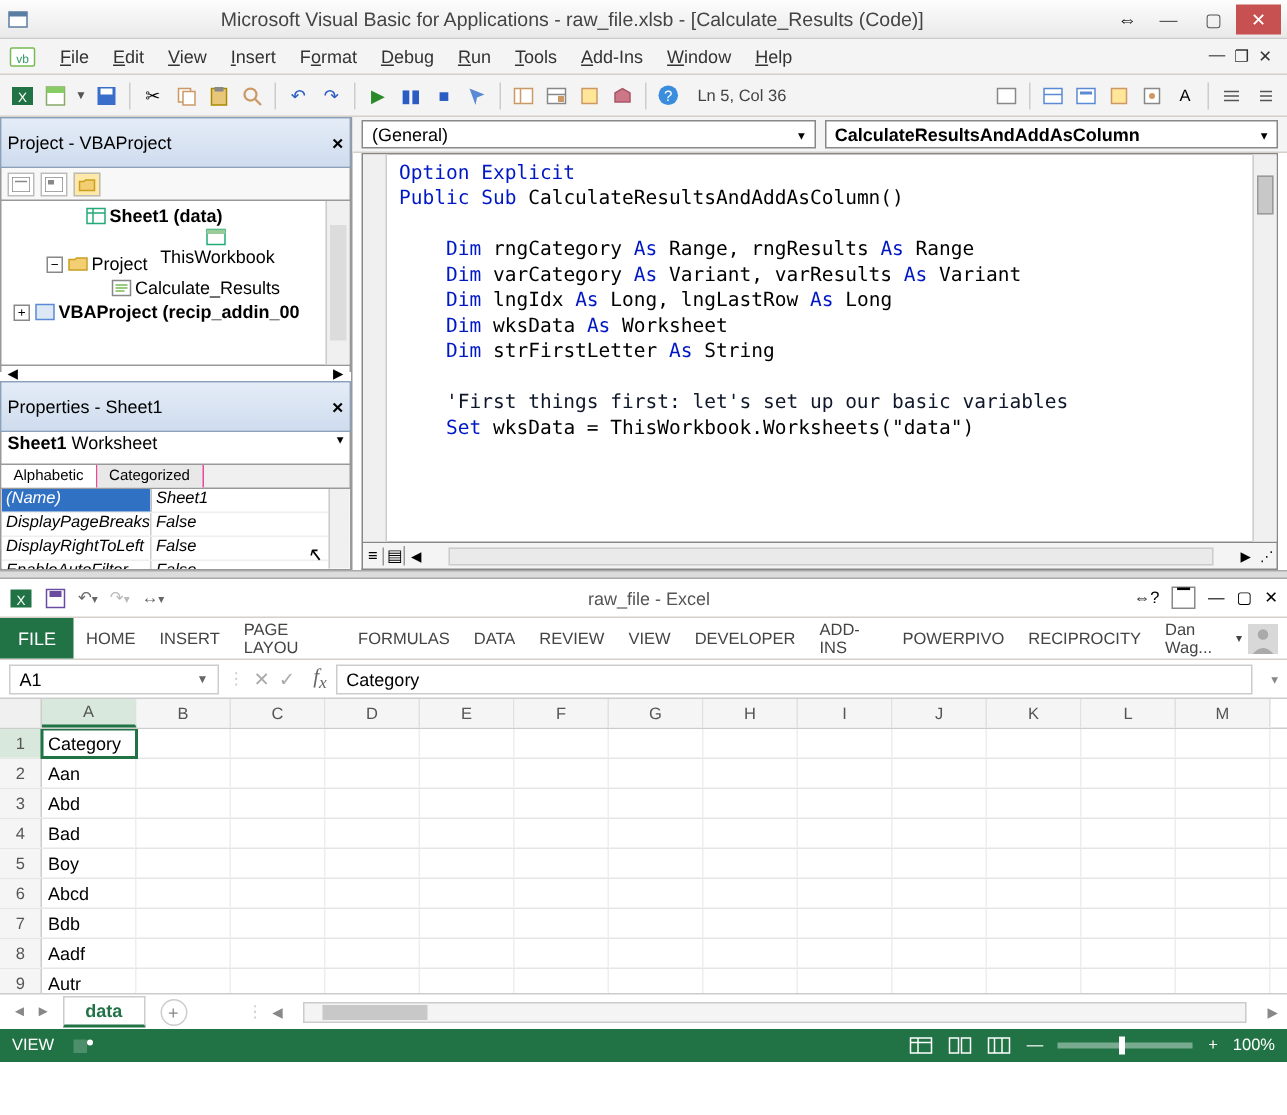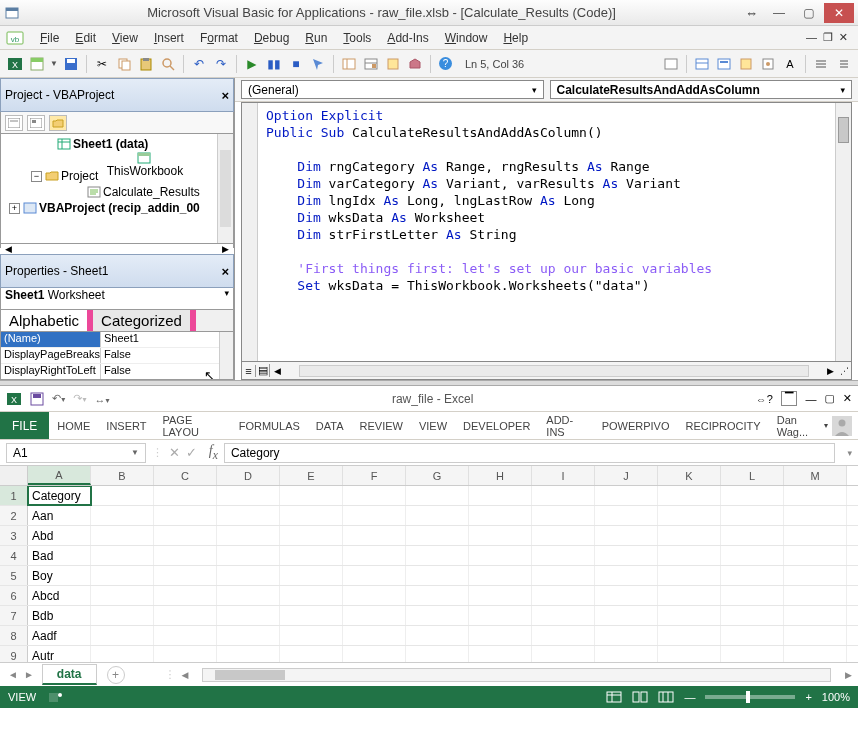--- a/index.html
+++ b/index.html
@@ -36,38 +36,38 @@
 .small-btn { width: 18px; height: 16px; border: 1px solid #bbb; background:#fff; display:inline-flex; align-items:center; justify-content:center; font-size:10px; }
 
 .tree { border: 1px solid #999; border-top:none; height: 110px; overflow: auto; font-size: 12px; background:#fff; padding: 2px 0; position:relative; }
 .tree .row { display:flex; align-items:center; height:16px; white-space:nowrap; }
 .tree .sc { position:absolute; right:0; top:0; bottom:0; width:16px; background:#f0f0f0; border-left:1px solid #ccc; }
 .tree-ic { width:14px; height:12px; display:inline-block; margin-right:2px; }
 
 .prop-combo { border:1px solid #999; border-top:none; height:22px; display:flex; padding:0 4px; background:#fff; font-size:12px; }
 .prop-combo .dd { margin-left:auto; font-size:9px; }
 .prop-tabs { display:flex; border:1px solid #999; border-top:none; background:#f0f0f0; }
-.prop-tabs .tab { padding:2px 8px; font-size:15px; border-right:6px solid #ec4899; background:#fff; }
+.prop-tabs .tab { padding:2px 8px; font-size:10px; border-right:1px solid #ec4899; background:#fff; }
 .prop-tabs .tab.inactive { background:#e8e8e8; }
-.prop-grid { border:1px solid #999; border-top:none; flex:1; overflow:auto; font-size:11px; background:#fff; position:relative; }
+.prop-grid { border:1px solid #999; border-top:none; flex:1; overflow:auto; font-size:11px; background:#fff; position:relative;font-style:italic; }
 .prop-grid .prow { display:flex; height:16px; border-bottom:1px solid #eee; }
 .prop-grid .pname { width:100px; padding:0 3px; border-right:1px solid #ccc; }
 .prop-grid .pval { flex:1; padding:0 3px; }
 .prop-grid .prow.sel .pname { background:#3171c3; color:#fff; }
 
 
 .vbe-right { flex:1; display:flex; flex-direction:column; }
 .code-combos { height:24px; display:flex; gap:6px; padding:2px 6px; background:#f4f4f4; border-bottom:1px solid #d4d0c8; }
 .combo { flex:1; border:1px solid #888; background:#fff; display:flex; align-items:center; padding:0 6px; font-size:12px; }
 .combo .dd { margin-left:auto; font-size:9px; }
 .code-area { flex:1; display:flex; border:1px solid #888; margin:0 6px 0 6px; position:relative; background:#fff; }
 .code-gutter { width:16px; background:#f0f0f0; border-right:1px solid #ccc; }
 .code-text { flex:1; font-family: Consolas, monospace; font-size:13px; padding:4px 8px; line-height:17px; white-space:pre; overflow:hidden; color:#000; }
 .kw { color:#0018c4; }
-.cm { color:#8b5cf6;text-align:center; }
+.cm { color:#0f172a;text-align:center; }
 .code-vscroll { width:16px; background:#f0f0f0; border-left:1px solid #ccc; position:relative; }
 .code-vscroll .thumb { position:absolute; top:14px; left:2px; right:2px; height:26px; background:#c8c8c8; border:1px solid #999; }
 .code-bottom { height:18px; margin:0 6px; border:1px solid #888; border-top:none; display:flex; align-items:center; background:#f4f4f4; }
 .code-bottom .hs { flex:1; height:12px; background:#eaeaea; margin:0 14px; border:1px solid #ccc; }
 
 
 .app-divider { height:6px; background:#dcdcdc; border-top:1px solid #aaa; border-bottom:1px solid #aaa; }
 
 
 .excel-qat { height:26px; background:#fff; border-bottom:1px solid #d4d0c8; display:flex; align-items:center; padding:0 6px; gap:8px; }
@@ -335,21 +335,21 @@
         </div>
       <div class="row" style="padding-left:30px;">
           <span style="width:11px;height:11px;border:1px solid #888;display:inline-flex;align-items:center;justify-content:center;font-size:9px;margin-right:3px;">−</span>
           <span class="tree-ic">
             <svg width="14" height="12">
               <path d="M1 3 L5 3 L6 2 L13 2 L13 10 L1 10 Z" fill="#f3ce73" stroke="#c9a020"></path>
             </svg>
           </span>
           <span>Project</span>
         </div>
-      <div class="row" style="padding-left:73px;margin-left:13px;">
+      <div class="row" style="padding-left:73px;">
           <span class="tree-ic">
             <svg width="14" height="12">
               <rect x="1" y="1" width="12" height="10" fill="#fff" stroke="#888"></rect>
               <line x1="3" y1="4" x2="11" y2="4" stroke="#7b5"></line>
               <line x1="3" y1="6" x2="11" y2="6" stroke="#7b5"></line>
               <line x1="3" y1="8" x2="9" y2="8" stroke="#7b5"></line>
             </svg>
           </span>
           <span>Calculate_Results</span>
         </div>

